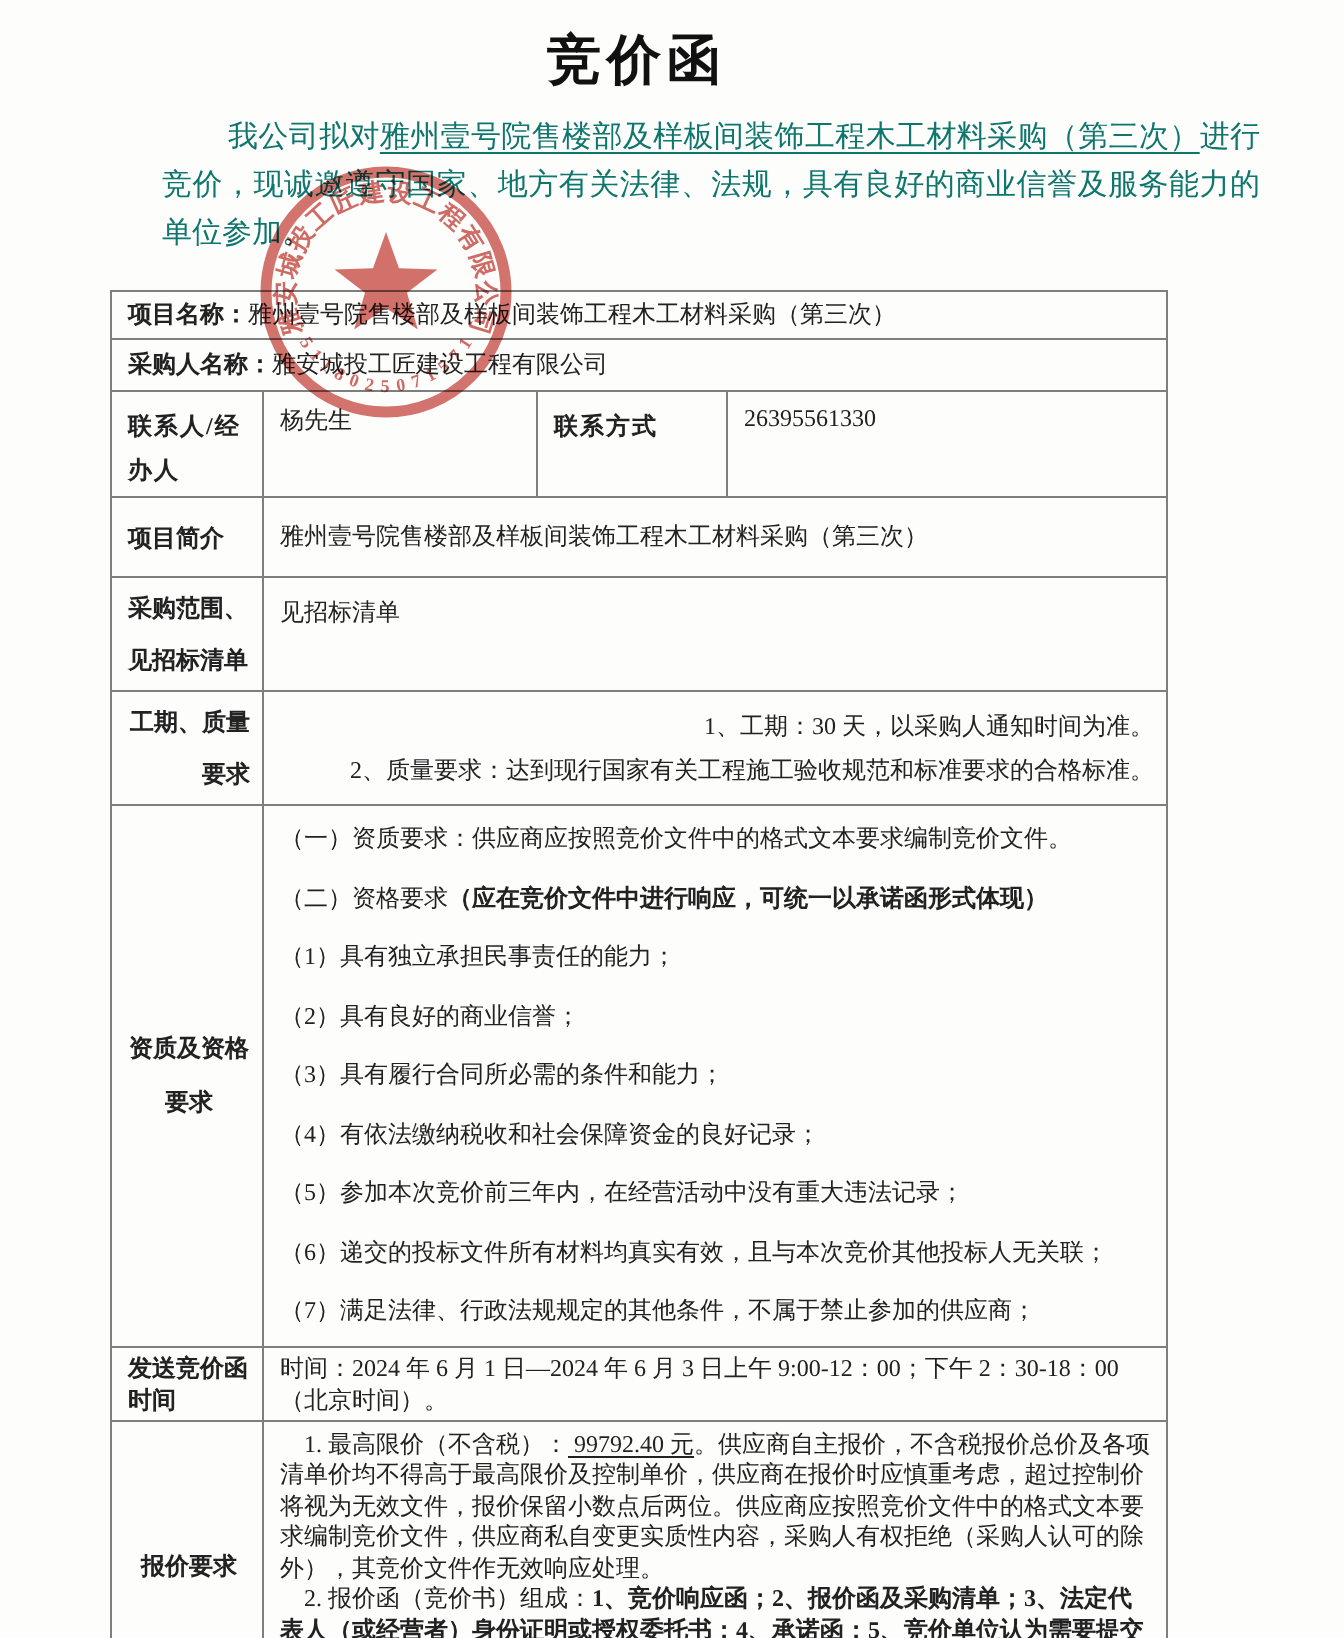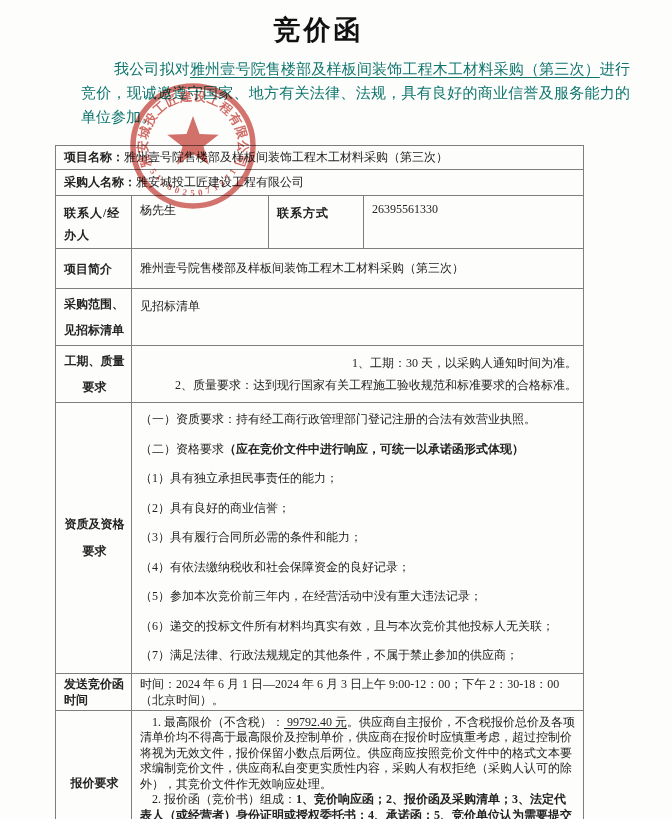--- a/index.html
+++ b/index.html
@@ -41,21 +41,21 @@
 
   tr.r1 td { height:24px; }
   tr.r2 td { height:26px; }
   tr.r3 td { height:44px; vertical-align:top; padding-top:6px; }
   tr.r3 td.lab { line-height:22px; letter-spacing:1px; }
   tr.r4 td { height:40px; }
   tr.r5 td { height:54px; }
   tr.r5 td.lab { line-height:26px; vertical-align:middle; }
   tr.r5 td.val { vertical-align:top; padding-top:9px; }
   tr.r6 td { height:52px;text-align:right; }
-  tr.r6 td.lab { text-align:center; line-height:26px; }
+  tr.r6 td.lab { text-align:right; line-height:26px; }
   tr.r6 td.val { line-height:22px; }
   tr.r7 td { height:268px; }
   tr.r7 td.lab { text-align:center; line-height:27px; }
   tr.r7 td.val p { line-height:29.5px; }
   tr.r8 td { height:32px; }
   tr.r8 td.lab { line-height:16px; }
   tr.r8 td.val { line-height:16px; }
   tr.r9 td { height:138px; }
   tr.r9 td.lab { text-align:center; }
   tr.r9 td.val { vertical-align:top; padding-top:4px; line-height:15.5px; font-size:12px; }
@@ -118,21 +118,21 @@
       <td class="lab">工期、质量要求</td>
       <td class="val" colspan="3">
         <div>1、工期：30 天，以采购人通知时间为准。</div>
         <div>2、质量要求：达到现行国家有关工程施工验收规范和标准要求的合格标准。</div>
       </td>
     </tr>
 
     <tr class="r7">
       <td class="lab">资质及资格要求</td>
       <td class="val" colspan="3">
-        <p>（一）资质要求：持有经工商行政管理部门登记注册的合法有效营业执照。</p>
+        <p>（一）资质要求：供应商应按照竞价文件中的格式文本要求编制竞价文件。</p>
         <p><span>（二）资格要求</span><span class="b">（应在竞价文件中进行响应，可统一以承诺函形式体现）</span></p>
         <p>（1）具有独立承担民事责任的能力；</p>
         <p>（2）具有良好的商业信誉；</p>
         <p>（3）具有履行合同所必需的条件和能力；</p>
         <p>（4）有依法缴纳税收和社会保障资金的良好记录；</p>
         <p>（5）参加本次竞价前三年内，在经营活动中没有重大违法记录；</p>
         <p>（6）递交的投标文件所有材料均真实有效，且与本次竞价其他投标人无关联；</p>
         <p>（7）满足法律、行政法规规定的其他条件，不属于禁止参加的供应商；</p>
       </td>
     </tr>

